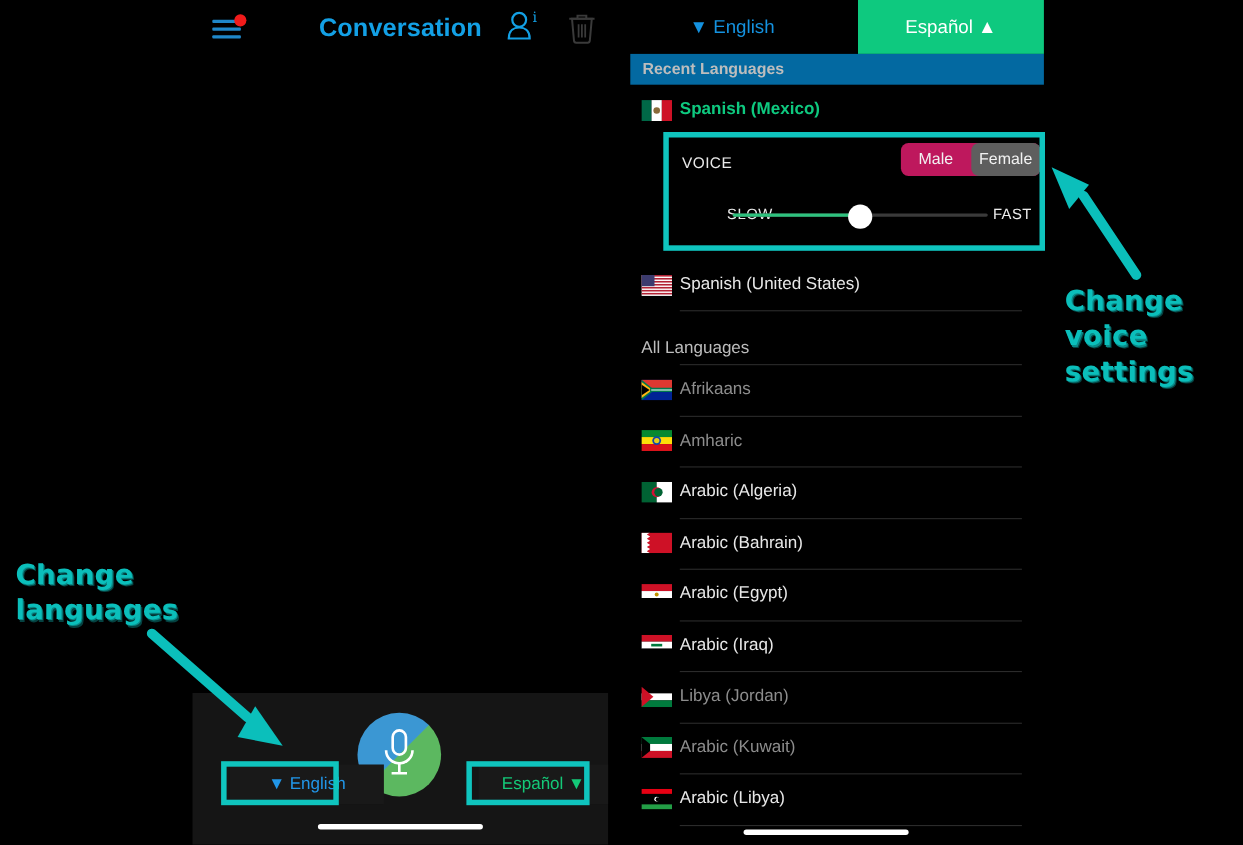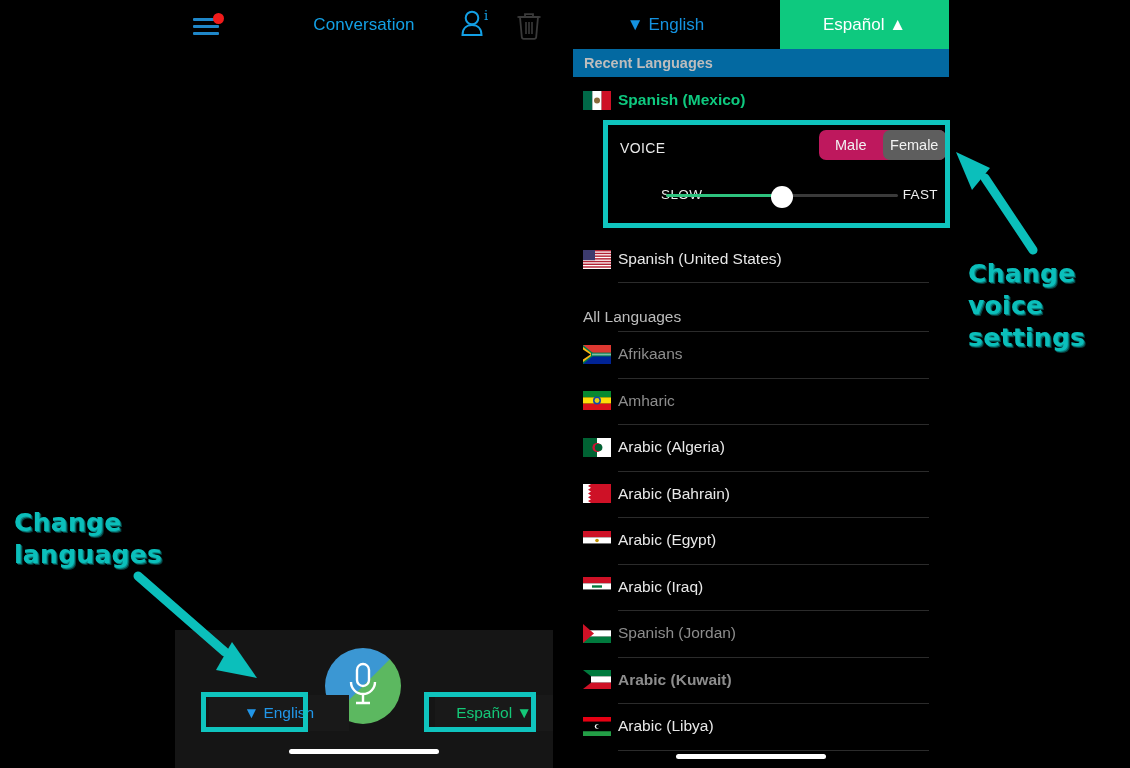--- a/index.html
+++ b/index.html
@@ -15,21 +15,21 @@
   .topbar { position: absolute; left: 175px; top: 0; width: 378px; height: 50px; }
   .hamburger { position: absolute; left: 14px; top: 10px; width: 40px; height: 30px; cursor: pointer; }
   .hamburger .bar { position: absolute; left: 4px; width: 26px; height: 3px; background: #1f87c9; border-radius: 1px; }
   .hamburger .bar.b1 { top: 8px; }
   .hamburger .bar.b2 { top: 15px; }
   .hamburger .bar.b3 { top: 22px; }
   .hamburger .badge { position: absolute; left: 24px; top: 3px; width: 11px; height: 11px; border-radius: 50%; background: #f11b1b; }
 
   .conv-title { position: absolute; left: 0; top: 0; width: 378px; height: 50px;
     display: flex; align-items: center; justify-content: center;
-    color: #13a0e5; font-size: 17px; font-weight: 400; letter-spacing: .1px; }
+    color: #13a0e5; font-size: 23px; font-weight: 700; letter-spacing: .1px; }
 
   .person-icon { position: absolute; left: 283px; top: 8px; width: 38px; height: 34px; cursor: pointer; }
   .trash-icon { position: absolute; left: 337px; top: 8px; width: 34px; height: 34px; cursor: pointer; }
 
   
   .getstarted { position: absolute; left: 225px; top: 262px; width: 300px; display: flex; gap: 14px; }
   .gs-badge { width: 54px; height: 54px; border-radius: 50%; background: #2c93c4;
     display: flex; align-items: center; justify-content: center;
     color: #fff; font-size: 21px; font-weight: 700; letter-spacing: .5px; flex: 0 0 auto;
     background-image: linear-gradient(135deg, #2e9dd0 0%, #2e9dd0 48%, #2a88b8 48%, #2a88b8 100%); }
@@ -255,24 +255,24 @@
           <span class="name">Arabic (Iraq)</span>
         </div>
         <div class="row-sep" style="top: 610px;"></div>
         <div class="lang-row" style="top: 610px;">
           <span class="flag"><svg width="28" height="19" viewBox="0 0 28 19">
               <rect width="28" height="6.33" fill="#000"></rect>
               <rect y="6.33" width="28" height="6.34" fill="#fff"></rect>
               <rect y="12.67" width="28" height="6.33" fill="#007a3d"></rect>
               <path d="M0 0 L11 9.5 L0 19 Z" fill="#ce1126"></path>
             </svg></span>
-          <span class="name dim">Spanish (Jordan)</span>
+          <span class="name dim">Libya (Jordan)</span>
         </div>
         <div class="row-sep" style="top: 656.5px;"></div>
-        <div class="lang-row" style="top: 656.5px; font-weight: bold;">
+        <div class="lang-row" style="top: 656.5px;">
           <span class="flag"><svg width="28" height="19" viewBox="0 0 28 19">
               <rect width="28" height="6.33" fill="#007a3d"></rect>
               <rect y="6.33" width="28" height="6.34" fill="#fff"></rect>
               <rect y="12.67" width="28" height="6.33" fill="#ce1126"></rect>
               <path d="M0 0 L8 6.33 L8 12.67 L0 19 Z" fill="#000"></path>
             </svg></span>
           <span class="name dim">Arabic (Kuwait)</span>
         </div>
         <div class="row-sep" style="top: 703px;"></div>
         <div class="lang-row" style="top: 703px;">

